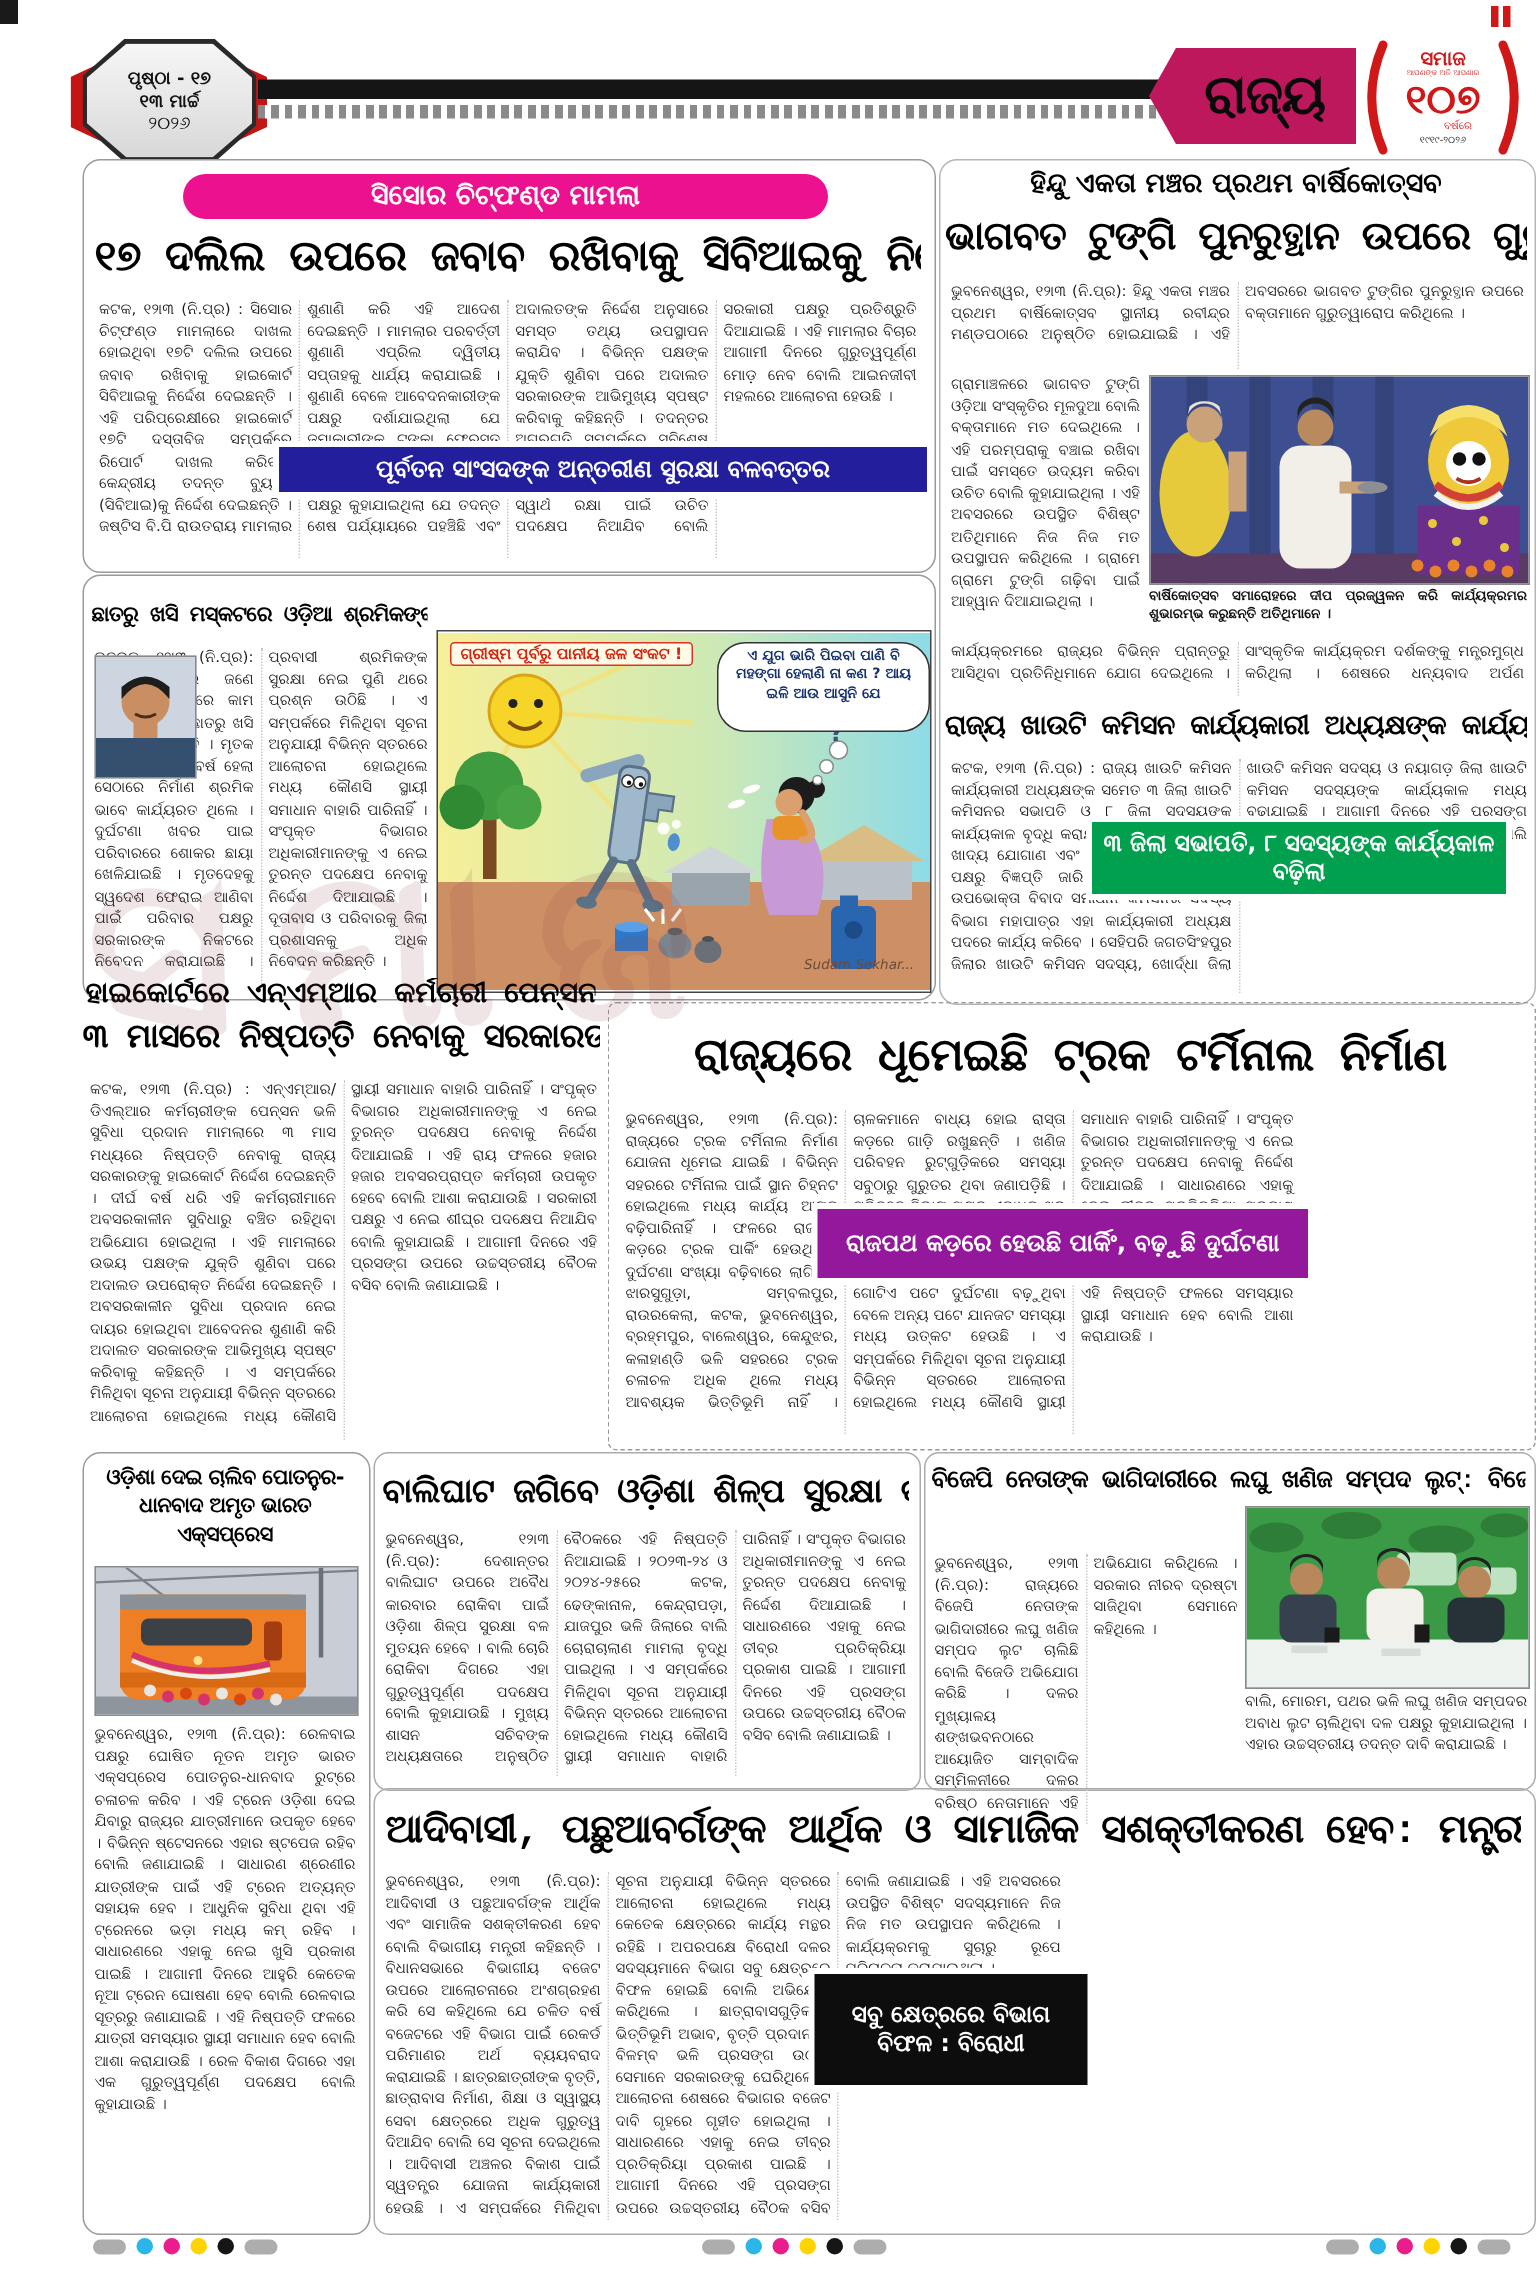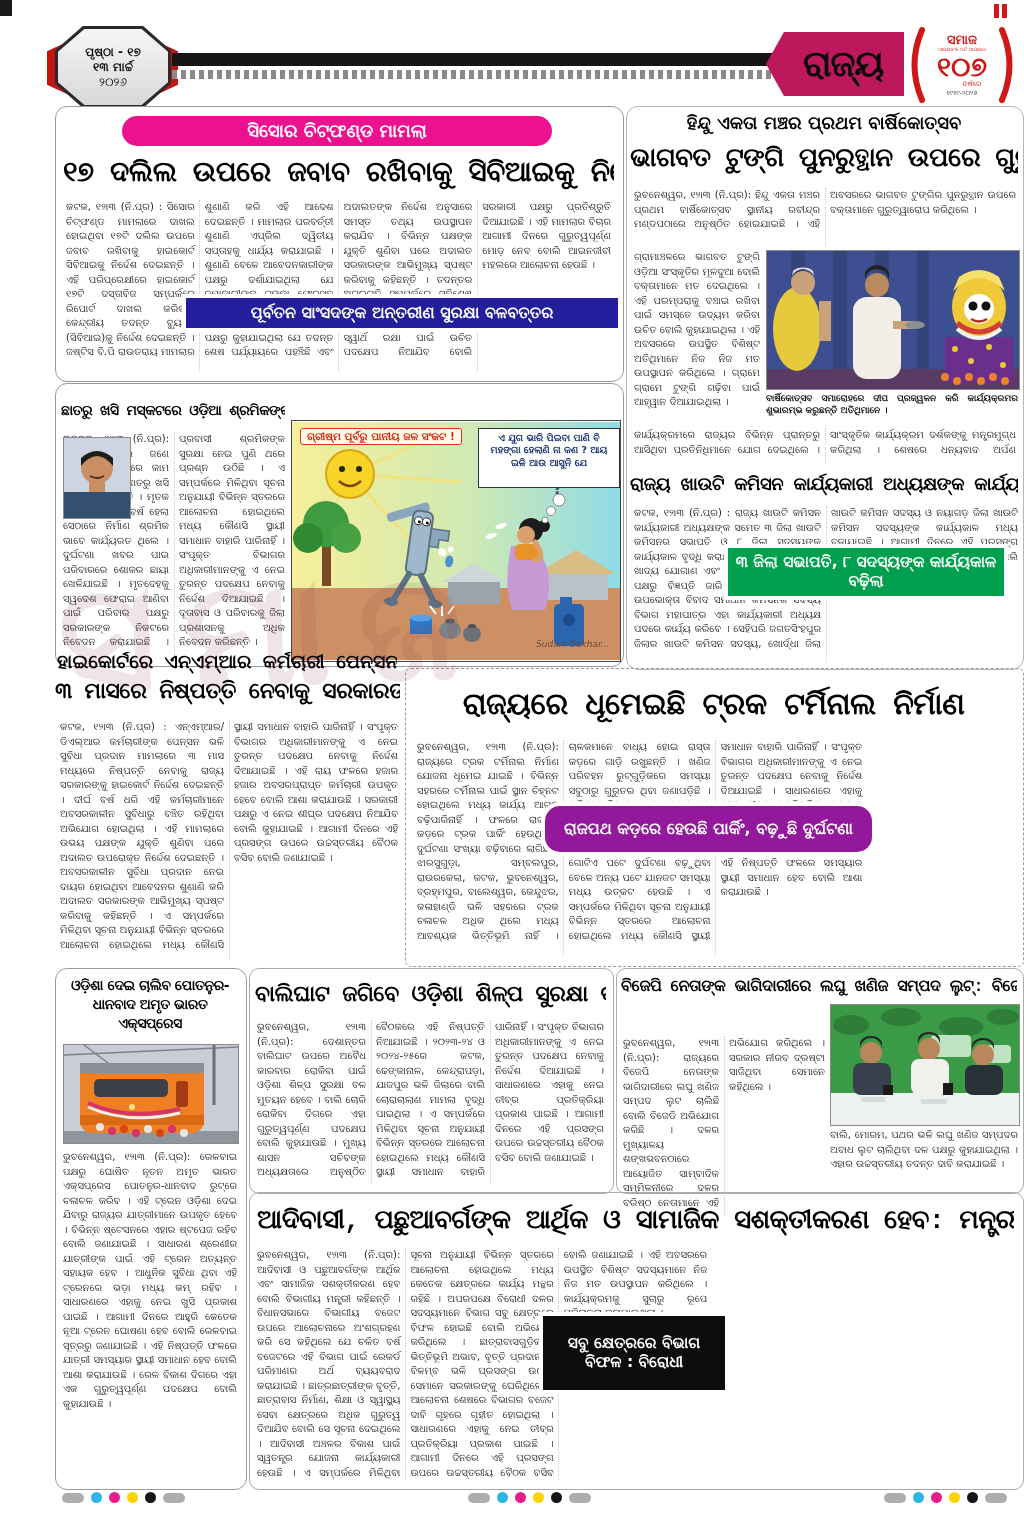--- a/index.html
+++ b/index.html
@@ -23,21 +23,21 @@
   .dot{width:11px;height:11px;border-radius:50%;}
   .pill{width:22px;height:10px;border-radius:5px;background:#adadad;}
   .watermark{font-weight:bold;color:#8c3f46;opacity:0.13;letter-spacing:28px;z-index:5;
              pointer-events:none;transform:rotate(-2deg);}
   .bannerpink{background:#ec128f;border-radius:16px;color:#fff;font-weight:bold;text-align:center;}
   .hexbadge{clip-path:polygon(24% 0,76% 0,100% 30%,100% 70%,76% 100%,24% 100%,0 70%,0 30%);}
   .sectlbl{clip-path:polygon(13% 0,100% 0,100% 100%,13% 100%,0 50%);background:#be185d;
            filter:drop-shadow(0 0 1px #777);}
   .tag{background:#fffbe6;border:1.5px solid #e03222;color:#d42310;font-weight:bold;
        font-size:10.5px;padding:1px 6px;border-radius:3px;z-index:4;}
-  .bubble{background:#fff;border:1.5px solid #333;border-radius:0;font-size:9.5px;font-weight:bold;
+  .bubble{background:#fff;border:1.5px solid #333;border-radius:19px;font-size:9.5px;font-weight:bold;
           color:#15306e;padding:3px 5px;text-align:center;z-index:4;line-height:1.3;}
 </style>
 </head>
 <body>
 
 <div id="page">
 
   <div class="abs" style="left:0;top:0;width:12px;height:16px;background:#1a1a1a;"></div>
   <div class="abs" style="left:994px;top:4px;width:5px;height:14px;background:#d01818;"></div>
   <div class="abs" style="left:1002px;top:4px;width:5px;height:14px;background:#d01818;"></div>
@@ -215,21 +215,21 @@
     <div class="abs" style="left:244px;top:218px;font-size:9px;font-style:italic;color:#6b4a3a;">Sudam Sekhar...</div>
   </div>
 
   <div class="abs kick oneline" style="left:57px;top:652px;width:340px;font-size:19px;">ହାଇକୋର୍ଟରେ ଏନ୍‌ଏମ୍‌ଆର କର୍ମଚାରୀ ପେନ୍‌ସନ ମାମଲା</div>
   <div class="abs hl oneline" style="left:55px;top:674px;width:345px;height:38px;font-size:22px;line-height:38px;">୩ ମାସରେ ନିଷ୍ପତ୍ତି ନେବାକୁ ସରକାରଙ୍କୁ ନିର୍ଦ୍ଦେଶ</div>
   <div class="abs bt c2" style="left:60px;top:720px;width:338px;height:240px;">କଟକ, ୧୨ା୩ (ନି.ପ୍ର) : ଏନ୍‌ଏମ୍‌ଆର/ଡିଏଲ୍‌ଆର କର୍ମଚାରୀଙ୍କ ପେନ୍‌ସନ ଭଳି ସୁବିଧା ପ୍ରଦାନ ମାମଲାରେ ୩ ମାସ ମଧ୍ୟରେ ନିଷ୍ପତ୍ତି ନେବାକୁ ରାଜ୍ୟ ସରକାରଙ୍କୁ ହାଇକୋର୍ଟ ନିର୍ଦ୍ଦେଶ ଦେଇଛନ୍ତି । ଦୀର୍ଘ ବର୍ଷ ଧରି ଏହି କର୍ମଚାରୀମାନେ ଅବସରକାଳୀନ ସୁବିଧାରୁ ବଞ୍ଚିତ ରହିଥିବା ଅଭିଯୋଗ ହୋଇଥିଲା । ଏହି ମାମଲାରେ ଉଭୟ ପକ୍ଷଙ୍କ ଯୁକ୍ତି ଶୁଣିବା ପରେ ଅଦାଲତ ଉପରୋକ୍ତ ନିର୍ଦ୍ଦେଶ ଦେଇଛନ୍ତି । ଅବସରକାଳୀନ ସୁବିଧା ପ୍ରଦାନ ନେଇ ଦାୟର ହୋଇଥିବା ଆବେଦନର ଶୁଣାଣି କରି ଅଦାଲତ ସରକାରଙ୍କ ଆଭିମୁଖ୍ୟ ସ୍ପଷ୍ଟ କରିବାକୁ କହିଛନ୍ତି । ଏ ସମ୍ପର୍କରେ ମିଳିଥିବା ସୂଚନା ଅନୁଯାୟୀ ବିଭିନ୍ନ ସ୍ତରରେ ଆଲୋଚନା ହୋଇଥିଲେ ମଧ୍ୟ କୌଣସି ସ୍ଥାୟୀ ସମାଧାନ ବାହାରି ପାରିନାହିଁ । ସଂପୃକ୍ତ ବିଭାଗର ଅଧିକାରୀମାନଙ୍କୁ ଏ ନେଇ ତୁରନ୍ତ ପଦକ୍ଷେପ ନେବାକୁ ନିର୍ଦ୍ଦେଶ ଦିଆଯାଇଛି । ଏହି ରାୟ ଫଳରେ ହଜାର ହଜାର ଅବସରପ୍ରାପ୍ତ କର୍ମଚାରୀ ଉପକୃତ ହେବେ ବୋଲି ଆଶା କରାଯାଉଛି । ସରକାରୀ ପକ୍ଷରୁ ଏ ନେଇ ଶୀଘ୍ର ପଦକ୍ଷେପ ନିଆଯିବ ବୋଲି କୁହାଯାଇଛି । ଆଗାମୀ ଦିନରେ ଏହି ପ୍ରସଙ୍ଗ ଉପରେ ଉଚ୍ଚସ୍ତରୀୟ ବୈଠକ ବସିବ ବୋଲି ଜଣାଯାଇଛି ।</div>
 
   <div class="abs dashbox" style="left:405px;top:668px;width:617px;height:297px;"></div>
   <div class="abs hl oneline" style="left:413px;top:680px;width:601px;height:52px;font-size:30px;line-height:52px;">ରାଜ୍ୟରେ ଧୂମେଇଛି ଟ୍ରକ ଟର୍ମିନାଲ ନିର୍ମାଣ</div>
   <div class="abs bt c4" style="left:417px;top:740px;width:597px;height:216px;">ଭୁବନେଶ୍ୱର, ୧୨ା୩ (ନି.ପ୍ର): ରାଜ୍ୟରେ ଟ୍ରକ ଟର୍ମିନାଲ ନିର୍ମାଣ ଯୋଜନା ଧୂମେଇ ଯାଇଛି । ବିଭିନ୍ନ ସହରରେ ଟର୍ମିନାଲ ପାଇଁ ସ୍ଥାନ ଚିହ୍ନଟ ହୋଇଥିଲେ ମଧ୍ୟ କାର୍ଯ୍ୟ ଆଗକୁ ବଢ଼ିପାରିନାହିଁ । ଫଳରେ ରାଜପଥ କଡ଼ରେ ଟ୍ରକ ପାର୍କିଂ ହେଉଥିବାରୁ ଦୁର୍ଘଟଣା ସଂଖ୍ୟା ବଢ଼ିବାରେ ଲାଗିଛି । ଝାରସୁଗୁଡ଼ା, ସମ୍ବଲପୁର, ରାଉରକେଲା, କଟକ, ଭୁବନେଶ୍ୱର, ବ୍ରହ୍ମପୁର, ବାଲେଶ୍ୱର, କେନ୍ଦୁଝର, କଳାହାଣ୍ଡି ଭଳି ସହରରେ ଟ୍ରକ ଚଳାଚଳ ଅଧିକ ଥିଲେ ମଧ୍ୟ ଆବଶ୍ୟକ ଭିତ୍ତିଭୂମି ନାହିଁ । ଚାଳକମାନେ ବାଧ୍ୟ ହୋଇ ରାସ୍ତା କଡ଼ରେ ଗାଡ଼ି ରଖୁଛନ୍ତି । ଖଣିଜ ପରିବହନ ରୁଟ୍‌ଗୁଡ଼ିକରେ ସମସ୍ୟା ସବୁଠାରୁ ଗୁରୁତର ଥିବା ଜଣାପଡ଼ିଛି । ପରିବହନ ବିଭାଗ ପକ୍ଷରୁ ଏକାଧିକ ଥର ପ୍ରସ୍ତାବ ପ୍ରସ୍ତୁତ ହୋଇଥିଲେ ମଧ୍ୟ ଜମି ଅଧିଗ୍ରହଣ ଓ ଅର୍ଥ ଅଭାବରୁ କାମ ଆଗେଇ ପାରୁନାହିଁ । ଗୋଟିଏ ପଟେ ଦୁର୍ଘଟଣା ବଢ଼ୁଥିବା ବେଳେ ଅନ୍ୟ ପଟେ ଯାନଜଟ ସମସ୍ୟା ମଧ୍ୟ ଉତ୍କଟ ହେଉଛି । ଏ ସମ୍ପର୍କରେ ମିଳିଥିବା ସୂଚନା ଅନୁଯାୟୀ ବିଭିନ୍ନ ସ୍ତରରେ ଆଲୋଚନା ହୋଇଥିଲେ ମଧ୍ୟ କୌଣସି ସ୍ଥାୟୀ ସମାଧାନ ବାହାରି ପାରିନାହିଁ । ସଂପୃକ୍ତ ବିଭାଗର ଅଧିକାରୀମାନଙ୍କୁ ଏ ନେଇ ତୁରନ୍ତ ପଦକ୍ଷେପ ନେବାକୁ ନିର୍ଦ୍ଦେଶ ଦିଆଯାଇଛି । ସାଧାରଣରେ ଏହାକୁ ନେଇ ତୀବ୍ର ପ୍ରତିକ୍ରିୟା ପ୍ରକାଶ ପାଇଛି । ଆଗାମୀ ଦିନରେ ଏହି ପ୍ରସଙ୍ଗ ଉପରେ ଉଚ୍ଚସ୍ତରୀୟ ବୈଠକ ବସିବ ବୋଲି ଜଣାଯାଇଛି । ଏହି ନିଷ୍ପତ୍ତି ଫଳରେ ସମସ୍ୟାର ସ୍ଥାୟୀ ସମାଧାନ ହେବ ବୋଲି ଆଶା କରାଯାଉଛି ।</div>
-  <div class="abs wbox" style="left:545px;top:806px;width:327px;height:46px;background:#94189c;font-size:16px;border-radius:15px;">ରାଜପଥ କଡ଼ରେ ହେଉଛି ପାର୍କିଂ, ବଢ଼ୁଛି ଦୁର୍ଘଟଣା</div>
+  <div class="abs wbox" style="left:545px;top:806px;width:327px;height:46px;background:#94189c;font-size:16px;">ରାଜପଥ କଡ଼ରେ ହେଉଛି ପାର୍କିଂ, ବଢ଼ୁଛି ଦୁର୍ଘଟଣା</div>
 
   <div class="abs watermark" style="left:58px;top:540px;width:720px;font-size:150px;">ସମାଜ</div>
 
   <div class="abs region" style="left:55px;top:968px;width:190px;height:520px;"></div>
   <div class="abs hl" style="left:62px;top:976px;width:176px;height:64px;font-size:14px;line-height:1.35;overflow:hidden;">ଓଡ଼ିଶା ଦେଇ ଚାଲିବ ପୋତନୁର-ଧାନବାଦ ଅମୃତ ଭାରତ ଏକ୍ସପ୍ରେସ</div>
   <div class="abs photo" style="left:63px;top:1044px;width:174px;height:98px;">
     <svg viewBox="0 0 174 98">
       <rect width="174" height="98" fill="#c9ced6"></rect>
       <line x1="0" y1="10" x2="174" y2="2" stroke="#7c8288" stroke-width="1.5"></line>
       <line x1="20" y1="0" x2="60" y2="30" stroke="#7c8288" stroke-width="1.5"></line>

